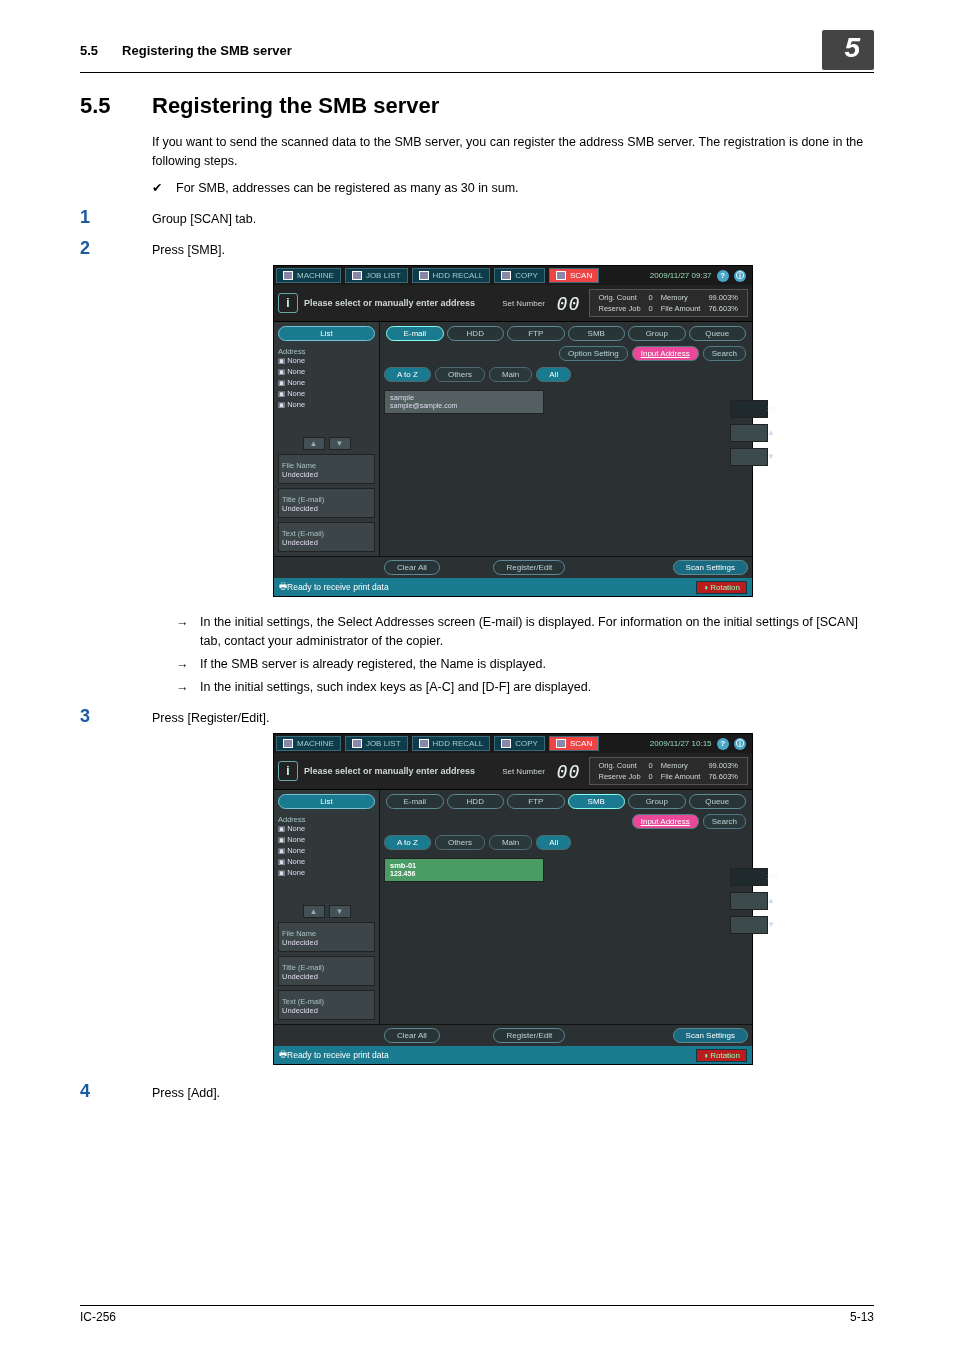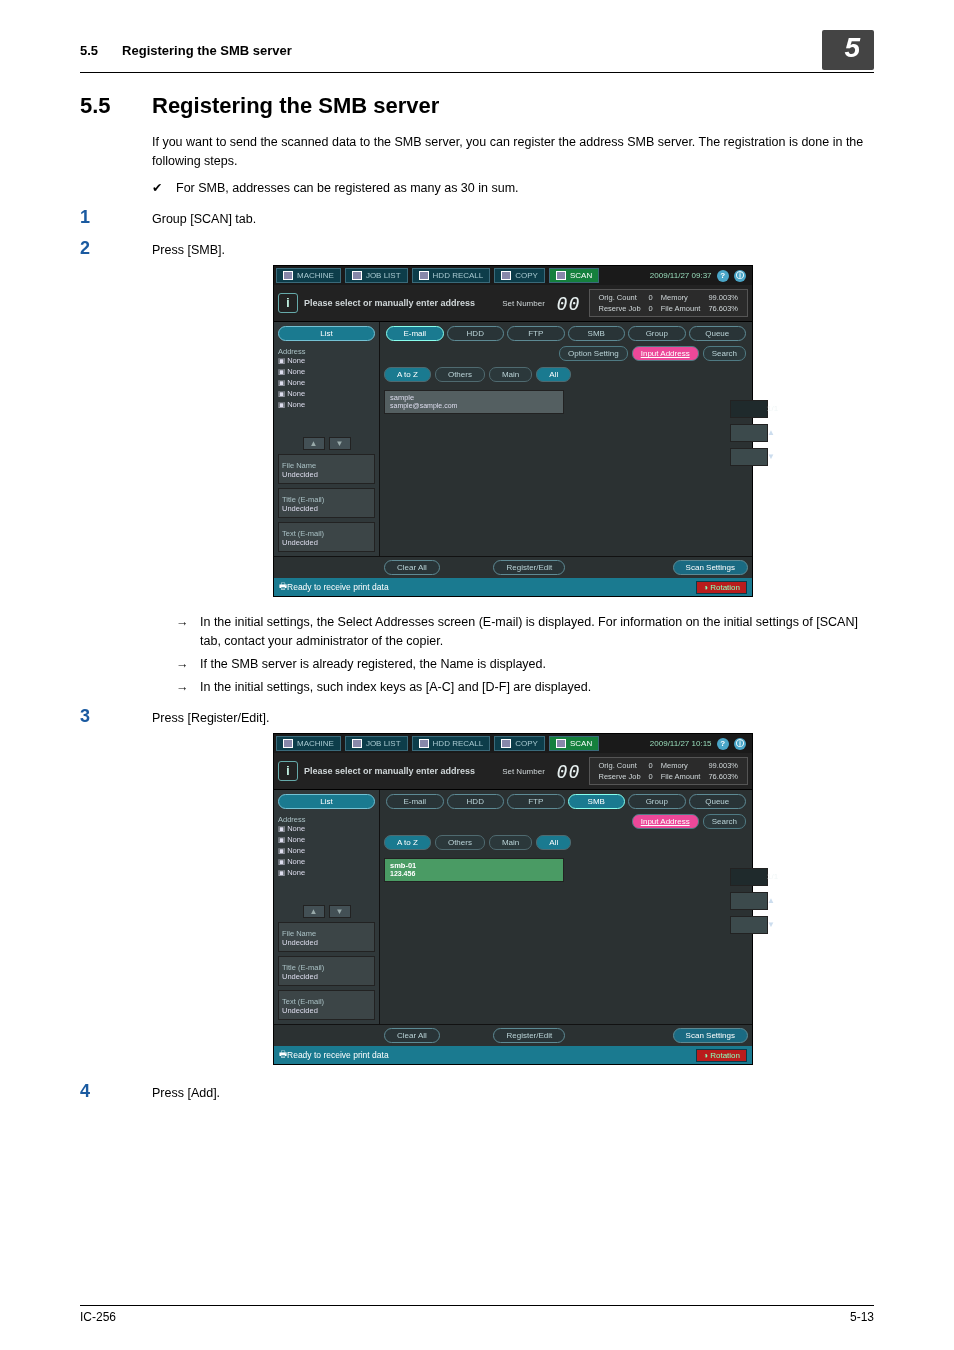--- a/index.html
+++ b/index.html
@@ -118,21 +118,21 @@
       background: #0d3d4a;
       border: 1px solid #3a6a7a;
       padding: 2px 6px;
       margin-right: 4px;
       font-size: 8px;
       display: flex;
       align-items: center;
       color: #a7c8d0;
     }
     .scr-tab.active {
-      background: #15803d;
+      background: #ef4444;
       color: #fff;
     }
     .scr-tab .ticon {
       width: 10px; height: 9px; background: #88a; display: inline-block;
       margin-right: 4px; border: 1px solid #fff;
     }
     .scr-datetime { margin-left: auto; color: #9db; font-size: 8px; padding-right: 4px; }
     .scr-datetime .help-icon {
       display: inline-block; width: 12px; height: 12px; border-radius: 50%;
       background: #4aa6c8; color: #fff; text-align: center;
@@ -187,21 +187,21 @@
     .cmdrow .c.sel { background:#ec4899; color:#fff;text-decoration:underline; }
 
     .idxrow { display:flex; gap:4px; margin-bottom:8px; }
     .idxrow .i {
       border:1px solid #4f6a70; border-radius:7px;
       padding:2px 12px; font-size:8px; background:#2b383b; color:#b9d2d6;
     }
     .idxrow .i.sel { background:#1a7a90; color:#fff; }
 
     .entry {
-      background:#545f61; width:180px; padding:2px 15px 4px 5px;
+      background:#545f61; width:160px; padding:2px 15px 4px 5px;
       border:1px solid #222; font-size:7.5px; color:#dde;
     }
     .entry.sel {
       background:#4a9b64; color:#fff;font-weight:bold;
     }
     .entry .esub { font-size:7px; }
 
     .vscroll { position:absolute; right:6px; top:78px; width:16px; }
     .vscroll .vbtn {
       width:16px; height:18px; background:#3c4a4c; border:1px solid #222;

